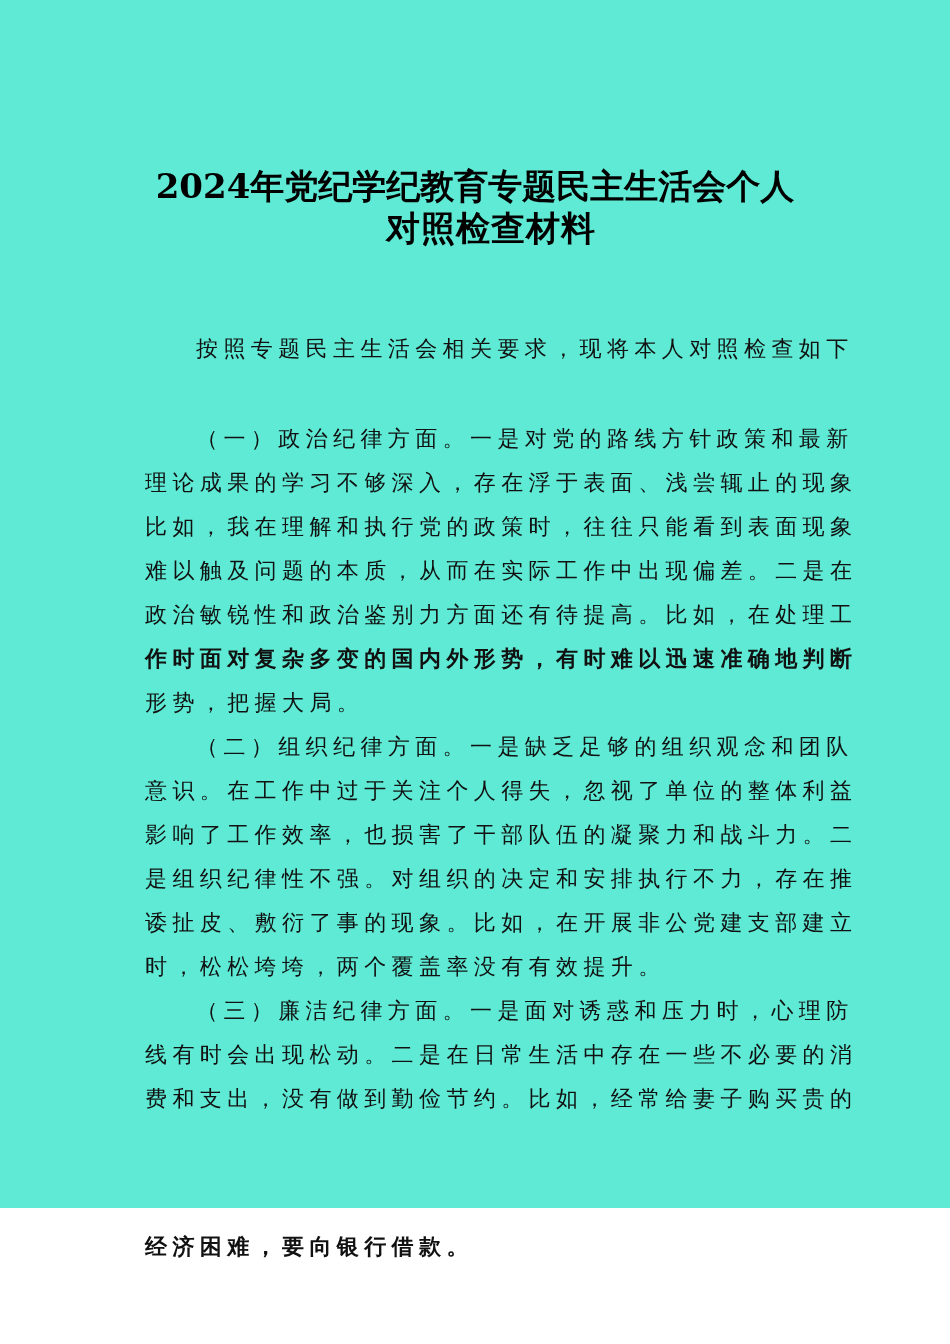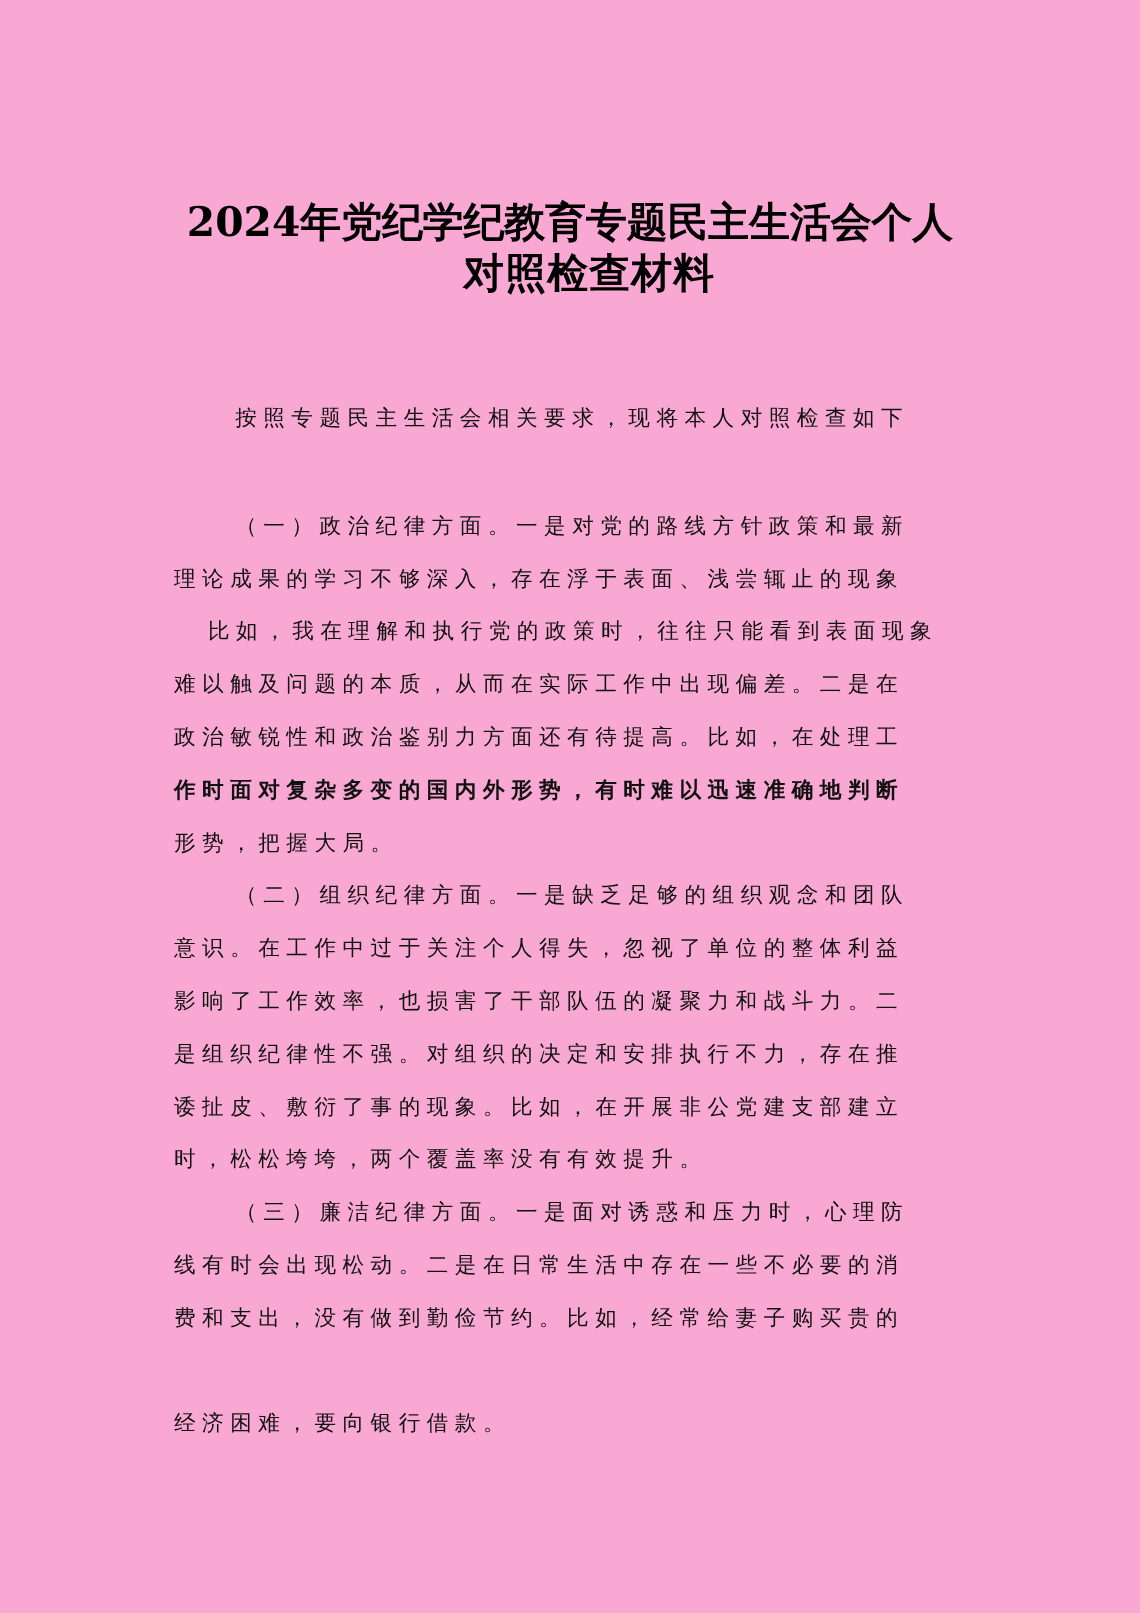--- a/index.html
+++ b/index.html
@@ -12,22 +12,22 @@
       height: 1344px;
       position: relative;
       overflow: hidden;
       color: #000000;
     }
     .page {
       position: absolute;
       left: 0;
       top: 0;
       width: 950px;
-      height: 1344px;
-      background: #f9a8d4;
+      height: 1208px;
+      background: #5eead4;
     }
     .title-line {
       position: absolute;
       left: 0;
       width: 950px;
       text-align: center;
       font-family: "DejaVu Serif", "Liberation Serif", serif;
       font-weight: bold;
       font-size: 34px;
       letter-spacing: 0px;
@@ -36,21 +36,21 @@
     }
     .title-line.t1 { top: 166px; }
     .title-line.t2 { top: 208px; letter-spacing: 1px; padding-left: 16px; }
 
     .body-line {
       position: absolute;
       left: 145px;
       width: 665px;
       font-family: "DejaVu Sans", "Liberation Sans", sans-serif;
       font-weight: 300;
-      font-size: 18px;
+      font-size: 22px;
       line-height: 30px;
       white-space: nowrap;
       letter-spacing: 5.4px;
       color: #111111;
     }
     .body-line.indent { left: 196px; width: 614px; }
     .body-line.heading {
       font-weight: bold;
       letter-spacing: 0.5px;
       font-size: 25px;
@@ -77,15 +77,15 @@
   <div class="body-line indent" style="top:732px;">（二）组织纪律方面。一是缺乏足够的组织观念和团队</div>
   <div class="body-line" style="top:776px;">意识。在工作中过于关注个人得失，忽视了单位的整体利益</div>
   <div class="body-line" style="top:820px;">影响了工作效率，也损害了干部队伍的凝聚力和战斗力。二</div>
   <div class="body-line" style="top:864px;">是组织纪律性不强。对组织的决定和安排执行不力，存在推</div>
   <div class="body-line" style="top:908px;">诿扯皮、敷衍了事的现象。比如，在开展非公党建支部建立</div>
   <div class="body-line" style="top:952px;">时，松松垮垮，两个覆盖率没有有效提升。</div>
 
   <div class="body-line indent" style="top:996px;">（三）廉洁纪律方面。一是面对诱惑和压力时，心理防</div>
   <div class="body-line" style="top:1040px;">线有时会出现松动。二是在日常生活中存在一些不必要的消</div>
   <div class="body-line" style="top:1084px;">费和支出，没有做到勤俭节约。比如，经常给妻子购买贵的</div>
-  <div class="body-line" style="top:1172px;">经济困难，要向银行借款。</div>
+  <div class="body-line" style="top:1232px;font-weight:bold;">经济困难，要向银行借款。</div>
 
 </div>
 
 </body></html>

